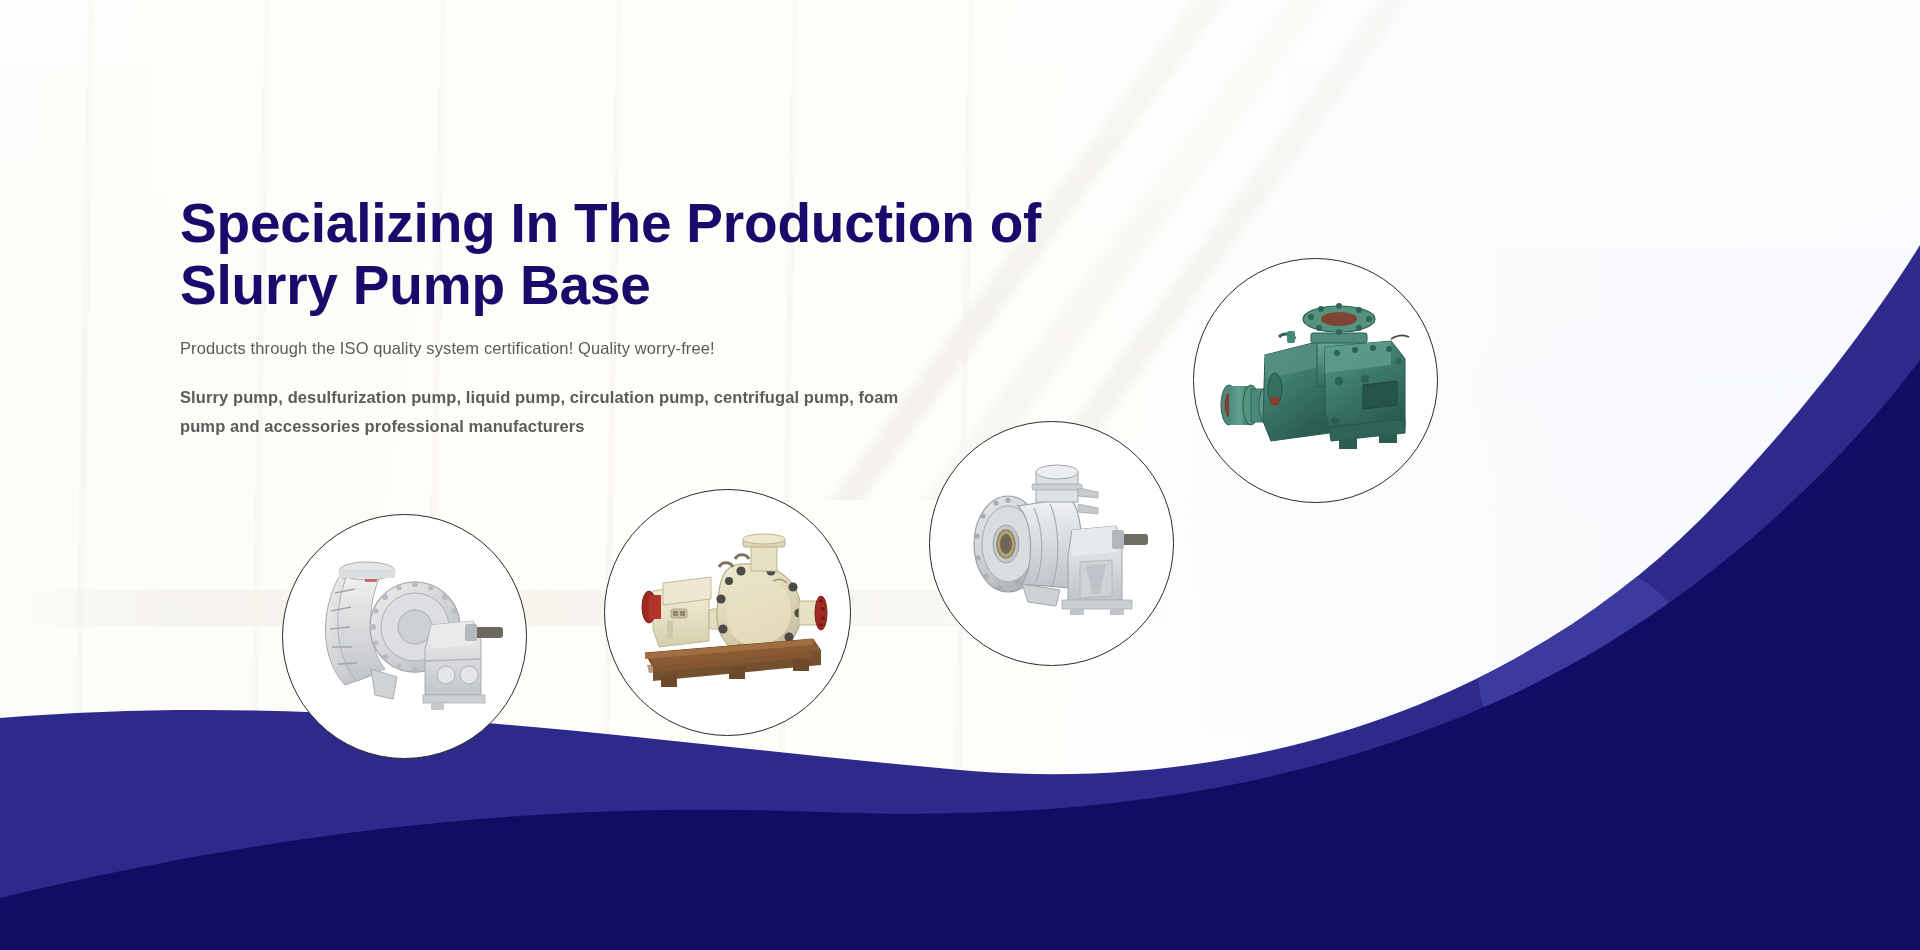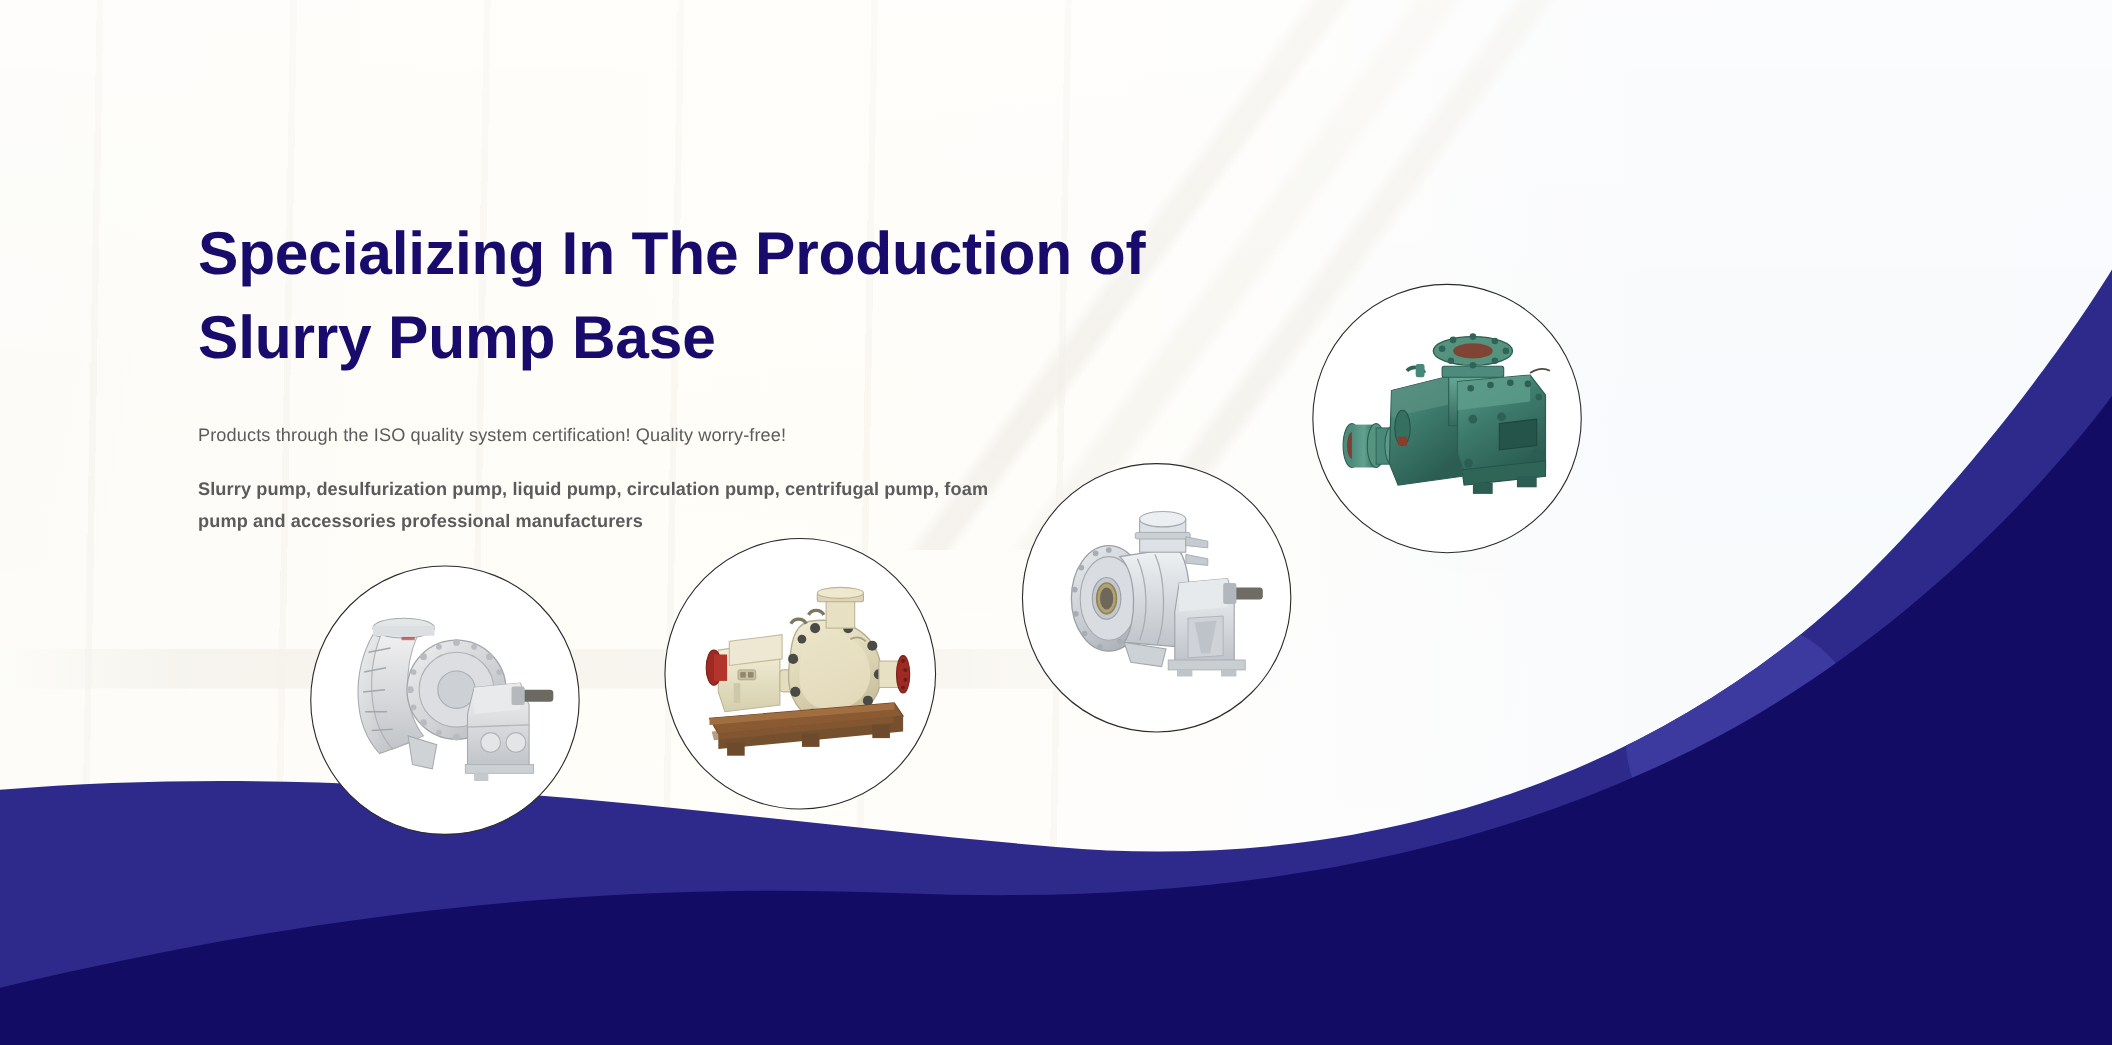--- a/index.html
+++ b/index.html
@@ -63,28 +63,28 @@
   
   .copy {
     position:absolute;
     left:180px;
     top:192px;
     width:1060px;
     z-index:6;
   }
   .headline {
     font-size:55px;
-    line-height:76px;
+    line-height:62px;
     font-weight:700;
     letter-spacing:-0.2px;
     color:#190b6b;
     font-stretch:condensed;
     max-width:1030px;
   }
-  .sub-lines { margin-top:38px; }
+  .sub-lines { margin-top:18px; }
   .sub-line {
     font-size:16.5px;
     line-height:29px;
     color:#5b5b5b;
     max-width:740px;
     letter-spacing:0.1px;
   }
   .sub-line + .sub-line { margin-top:20px;font-weight:bold; }
 
   

